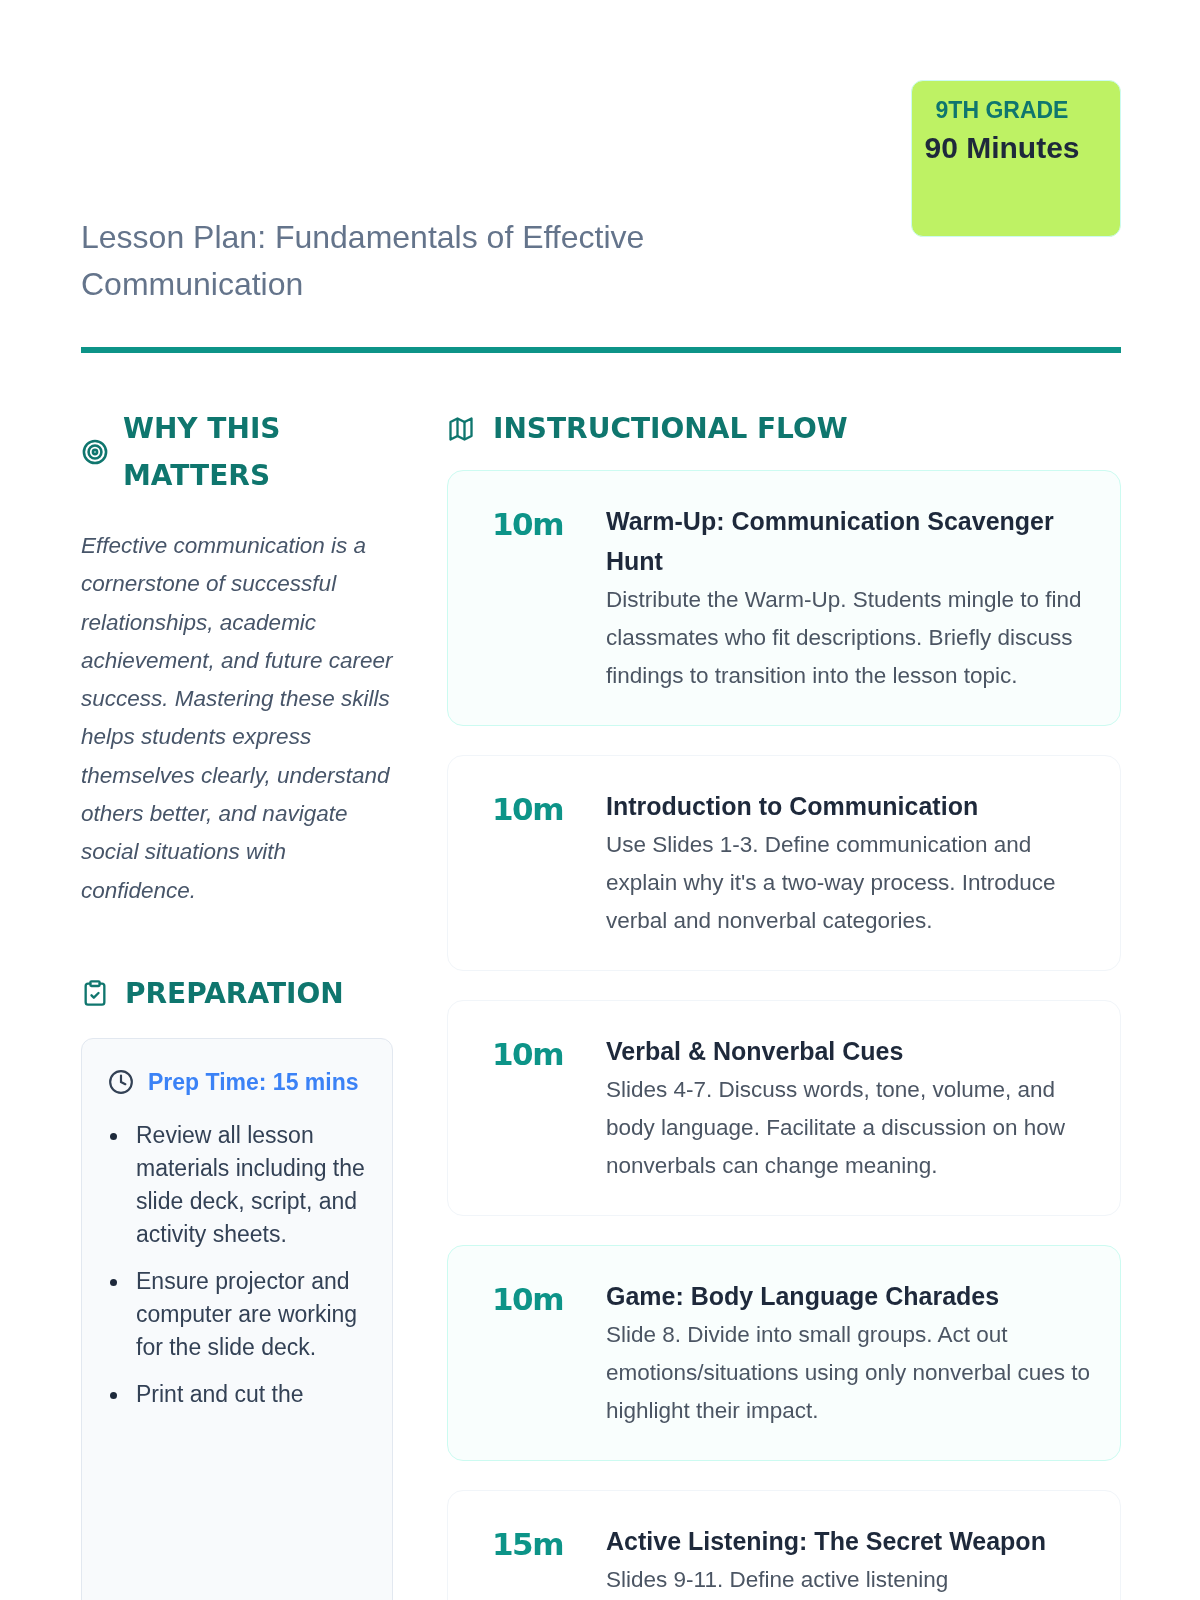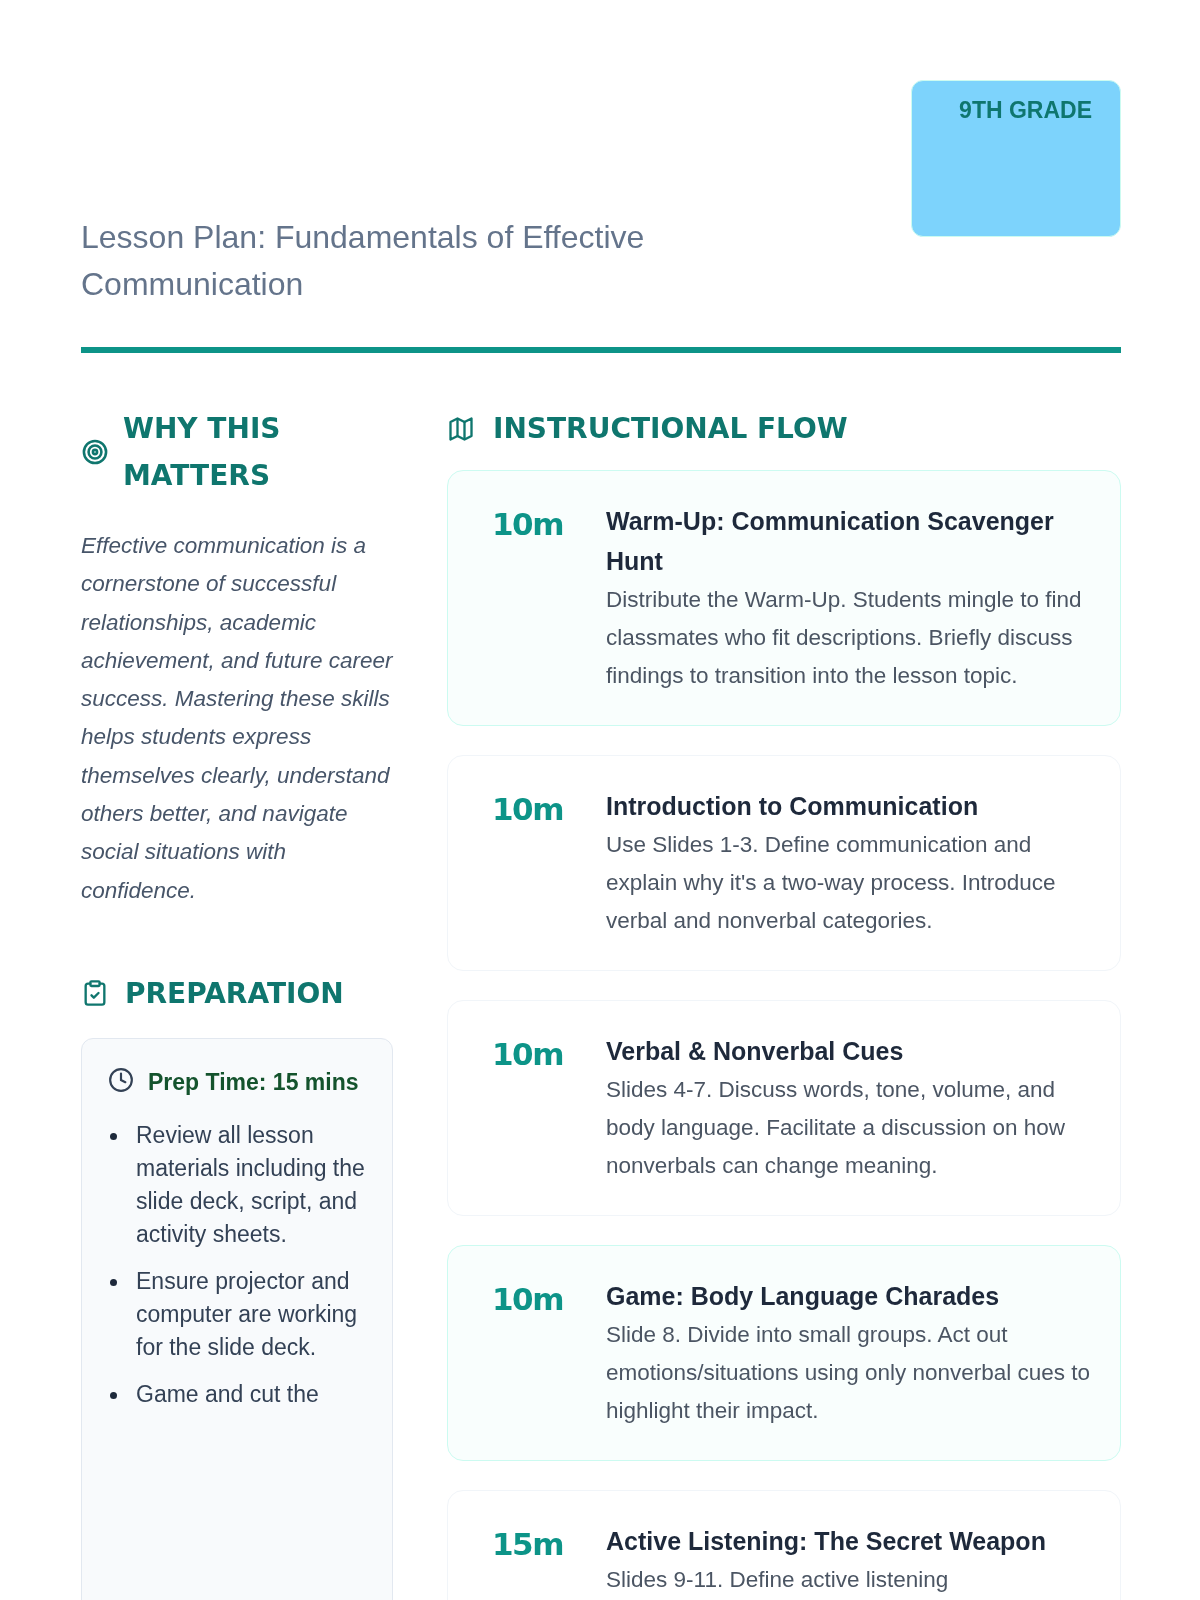--- a/index.html
+++ b/index.html
@@ -15,22 +15,22 @@
       font-family: "DejaVu Sans", sans-serif; font-weight: bold;
       font-size: 54px; line-height: 66px; letter-spacing: -2px;
       color: #0f766e;
     }
     .subtitle {
       position: absolute; left: 0; top: 214px; width: 680px;
       font-size: 32px; line-height: 47px; color: #64748b;
     }
     .badge {
       position: absolute; right: 0; top: 80px; width: 210px; height: 157px;
-      background: #7dd3fc; border: 1.5px solid #ccfbf1; border-radius: 12px;
-      padding: 14px 28px 0 0; text-align: right;
+      background: #bef264; border: 1.5px solid #ccfbf1; border-radius: 12px;
+      padding: 14px 28px 0 0; text-align: center;
     }
     .badge-grade { font-weight: bold; font-size: 23px; line-height: 30px; color: #0f766e; }
     .badge-duration { font-weight: bold; font-size: 30px; line-height: 46px; color: #1e293b; }
     .divider {
       position: absolute; left: 0; top: 347px; width: 1040px; height: 6px;
       background: #0d9488;
     }
 
     
     .left { position: absolute; left: 0; top: 405px; width: 312px; }
@@ -45,21 +45,21 @@
       margin-top: 28px; font-style: italic; font-size: 22.5px; line-height: 38.3px;
       color: #475569; width: 315px;
     }
     .prep-head { margin-top: 60px; }
     .prep-head .section-title { margin-left: 16px; }
     .prep-card {
       margin-top: 21px; width: 312px; height: 700px;
       background: #f8fafc; border: 1.5px solid #e2e8f0; border-radius: 12px;
       padding: 28px 20px 0 26px;
     }
-    .prep-time { display: flex; align-items: flex-start; font-weight: bold; font-size: 23px; line-height: 30px; color: #14532d; }
+    .prep-time { display: flex; align-items: center; font-weight: bold; font-size: 23px; line-height: 30px; color: #3b82f6; }
     .prep-time .icon { width: 26px; height: 26px; margin-right: 14px; color: #334155; flex: none; }
     .prep-list { margin-top: 22px; padding-left: 28px; list-style: none; }
     .prep-list li {
       position: relative; font-size: 23px; line-height: 33px; color: #334155;
       margin-bottom: 14px; width: 235px;
     }
     .prep-list li::before {
       content: ""; position: absolute; left: -26px; top: 14px;
       width: 7px; height: 7px; border-radius: 50%; background: #1e293b;
     }
@@ -83,20 +83,21 @@
   </style>
 </head>
 <body>
 
 <div class="page">
 
   <div class="header">
     <div class="subtitle">Lesson Plan: Fundamentals of Effective Communication</div>
     <div class="badge">
       <div class="badge-grade">9TH GRADE</div>
+      <div class="badge-duration">90 Minutes</div>
     </div>
     <div class="divider"></div>
   </div>
 
   <div class="left">
     <div class="section-head why-head">
       <span class="icon">
         <svg width="28" height="28" viewBox="0 0 24 24" fill="none" stroke="currentColor" stroke-width="2.2">
           <circle cx="12" cy="12" r="9.5"></circle>
             <circle cx="12" cy="12" r="5.5"></circle>
@@ -124,21 +125,21 @@
           <svg width="26" height="26" viewBox="0 0 24 24" fill="none" stroke="currentColor" stroke-width="2" stroke-linecap="round">
             <circle cx="12" cy="12" r="10"></circle>
               <path d="M12 6v6l4 2"></path>
           </svg>
         </span>
         <span>Prep Time: 15 mins</span>
       </div>
       <ul class="prep-list">
         <li>Review all lesson materials including the slide deck, script, and activity sheets.</li>
         <li>Ensure projector and computer are working for the slide deck.</li>
-        <li>Game and cut the</li>
+        <li>Print and cut the</li>
       </ul>
     </div>
   </div>
 
   <div class="right">
     <div class="section-head flow-head">
       <span class="icon">
         <svg width="28" height="28" viewBox="0 0 24 24" fill="none" stroke="currentColor" stroke-width="2" stroke-linejoin="round">
           <path d="M3 6l6-3 6 3 6-3v15l-6 3-6-3-6 3z"></path>
             <path d="M9 3v15"></path>

